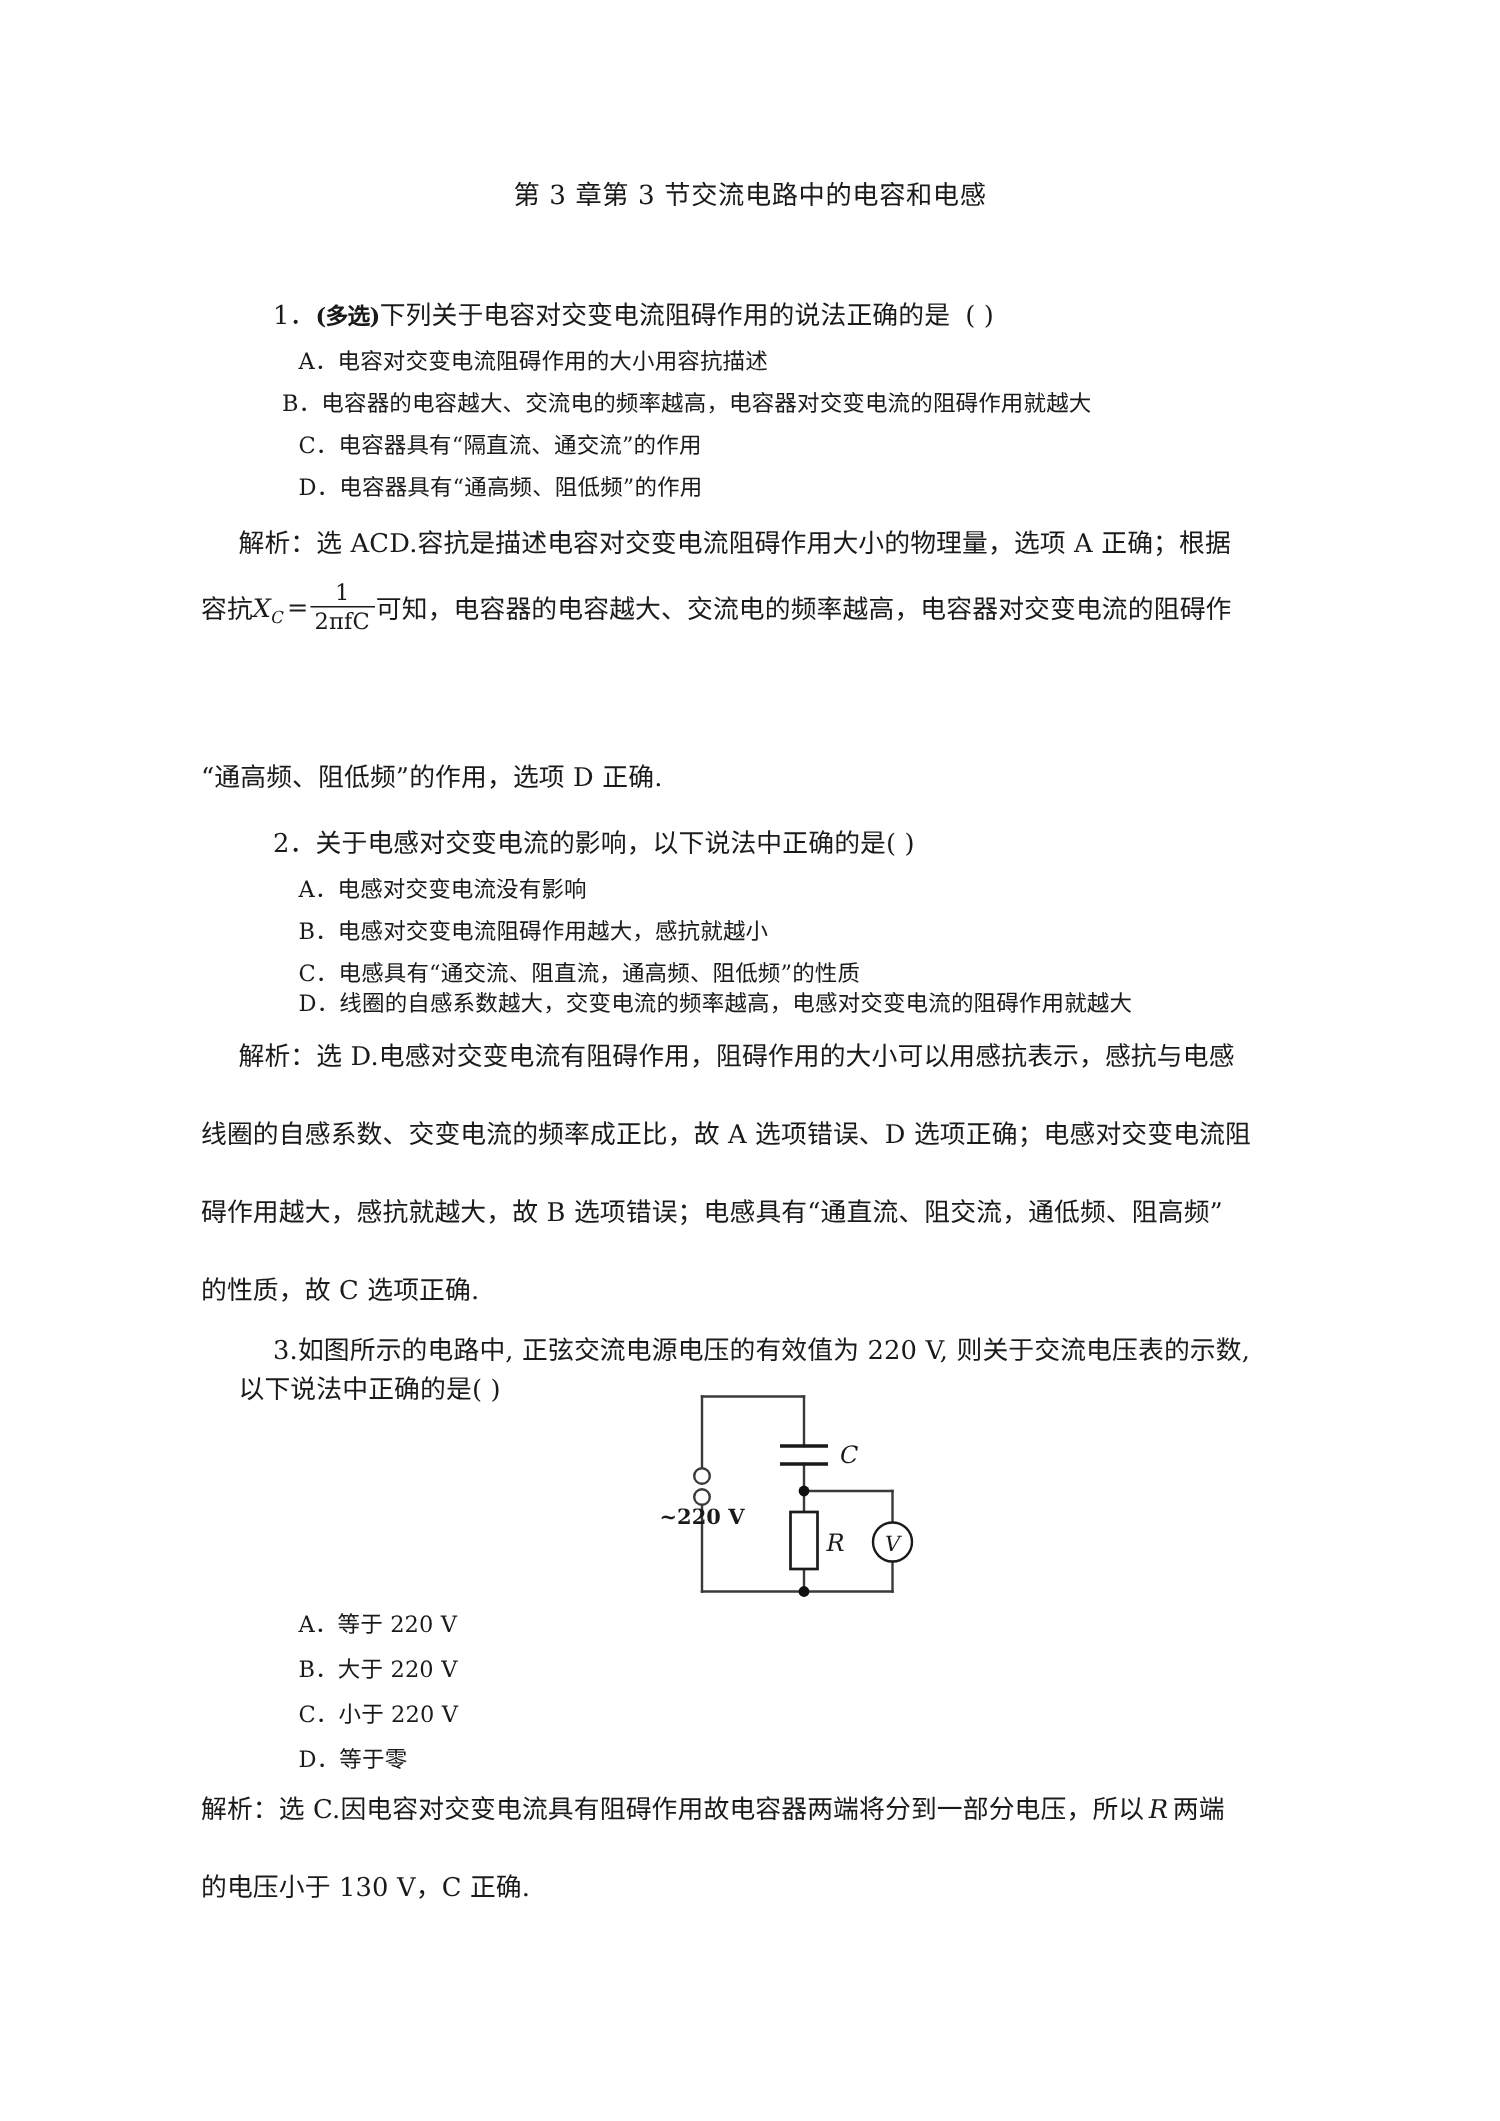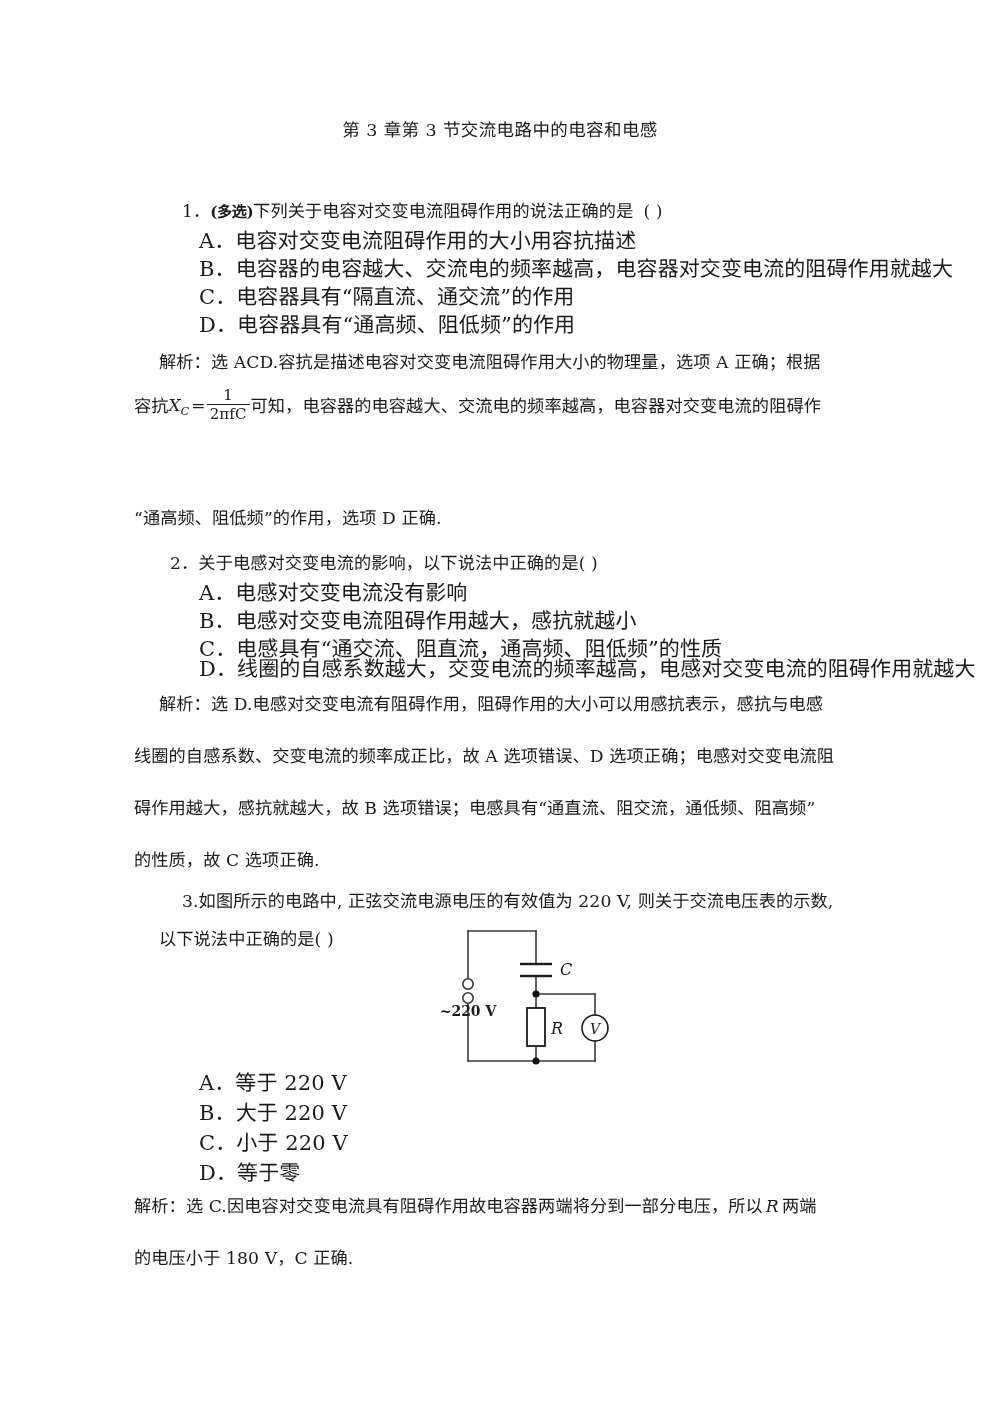--- a/index.html
+++ b/index.html
@@ -49,21 +49,21 @@
   
   .qline {
     position: absolute;
     font-size: 17.2px;
     line-height: 26px;
     white-space: nowrap;
     letter-spacing: 0.1px;
   }
   .opt {
     position: absolute;
-    font-size: 21px;
+    font-size: 15px;
     line-height: 26px;
     white-space: nowrap;
     letter-spacing: 0.1px;
   }
   .sol {
     position: absolute;
     font-size: 17.2px;
     white-space: nowrap;
     letter-spacing: 0.1px;
   }
@@ -136,53 +136,53 @@
 <div class="page">
 
   <div class="doc-title">第 3 章第 3 节交流电路中的电容和电感</div>
 
 
   <div class="qline" style="left:182px; top:198px;">
     <span>1</span><span>．</span><span class="mc-tag">(多选)</span><span>下列关于电容对交变电流阻碍作用的说法正确的是</span><span style="padding-left:10px;">(       )</span>
   </div>
 
   <div class="opt" style="left:199px; top:228px;">A．电容对交变电流阻碍作用的大小用容抗描述</div>
-  <div class="opt" style="left:199px; top:256px;">B．电容器的电容越大、交流电的频率越高，电容器对交变电流的阻碍作用就越大</div>
+  <div class="opt" style="left:188px; top:256px;">B．电容器的电容越大、交流电的频率越高，电容器对交变电流的阻碍作用就越大</div>
   <div class="opt" style="left:199px; top:284px;">C．电容器具有“隔直流、通交流”的作用</div>
   <div class="opt" style="left:199px; top:312px;">D．电容器具有“通高频、阻低频”的作用</div>
 
   <div class="sol" style="left:159px; top:348px;">
     <span>解析：</span><span>选 ACD.</span><span>容抗是描述电容对交变电流阻碍作用大小的物理量，选项 A 正确；根据</span>
   </div>
 
   <div class="sol" style="left:134px; top:390px;">
     <span>容抗</span><span class="formula"><span class="lhs"><span>X</span><sub>C</sub></span><span>=</span><span class="frac"><span class="num">1</span><span class="bar"></span><span class="den">2πfC</span></span></span><span>可知，电容器的电容越大、交流电的频率越高，电容器对交变电流的阻碍作</span>
   </div>
 
 
   <div class="sol" style="left:134px; top:504px;">“通高频、阻低频”的作用，选项 D 正确.</div>
 
-  <div class="qline" style="left:170px; top:550px;">
+  <div class="qline" style="left:182px; top:550px;">
     <span>2</span><span>．</span><span>关于电感对交变电流的影响，以下说法中正确的是(</span><span>     )</span>
   </div>
 
   <div class="opt" style="left:199px; top:580px;">A．电感对交变电流没有影响</div>
   <div class="opt" style="left:199px; top:608px;">B．电感对交变电流阻碍作用越大，感抗就越小</div>
   <div class="opt" style="left:199px; top:636px;">C．电感具有“通交流、阻直流，通高频、阻低频”的性质</div>
   <div class="opt" style="left:199px; top:656px;">D．线圈的自感系数越大，交变电流的频率越高，电感对交变电流的阻碍作用就越大</div>
 
   <div class="sol" style="left:159px; top:690px;">
     <span>解析：</span><span>选 D.</span><span>电感对交变电流有阻碍作用，阻碍作用的大小可以用感抗表示，感抗与电感</span>
   </div>
   <div class="sol" style="left:134px; top:742px;">线圈的自感系数、交变电流的频率成正比，故 A 选项错误、D 选项正确；电感对交变电流阻</div>
   <div class="sol" style="left:134px; top:794px;">碍作用越大，感抗就越大，故 B 选项错误；电感具有“通直流、阻交流，通低频、阻高频”</div>
   <div class="sol" style="left:134px; top:846px;">的性质，故 C 选项正确.</div>
 
   <div class="qline" style="left:182px; top:888px;">3.如图所示的电路中, 正弦交流电源电压的有效值为 220 V, 则关于交流电压表的示数,</div>
-  <div class="qline" style="left:159px; top:914px;margin-top:12px;">
+  <div class="qline" style="left:159px; top:914px;">
     <span>以下说法中正确的是(</span><span>    )</span>
   </div>
 
   <div class="circuit-wrap">
     <svg width="190" height="155" viewBox="0 0 190 155" xmlns="http://www.w3.org/2000/svg">
 
       <g stroke="#3a3a3a" stroke-width="1.6" fill="none" stroke-linecap="square">
 
         <path d="M28 13 L28 60"></path>
 
@@ -229,15 +229,15 @@
   </div>
 
   <div class="opt" style="left:199px; top:1070px;">A．等于 220 V</div>
   <div class="opt" style="left:199px; top:1100px;">B．大于 220 V</div>
   <div class="opt" style="left:199px; top:1130px;">C．小于 220 V</div>
   <div class="opt" style="left:199px; top:1160px;">D．等于零</div>
 
   <div class="sol" style="left:134px; top:1192px;">
     <span>解析：</span><span>选 C.</span><span>因电容对交变电流具有阻碍作用故电容器两端将分到一部分电压，所以</span><span class="ital" style="padding:0 3px;">R</span><span>两端</span>
   </div>
-  <div class="sol" style="left:134px; top:1244px;">的电压小于 180 V，C 正确.</div>
+  <div class="sol" style="left:134px; top:1244px;">的电压小于 130 V，C 正确.</div>
 
 </div>
 
 </body></html>

